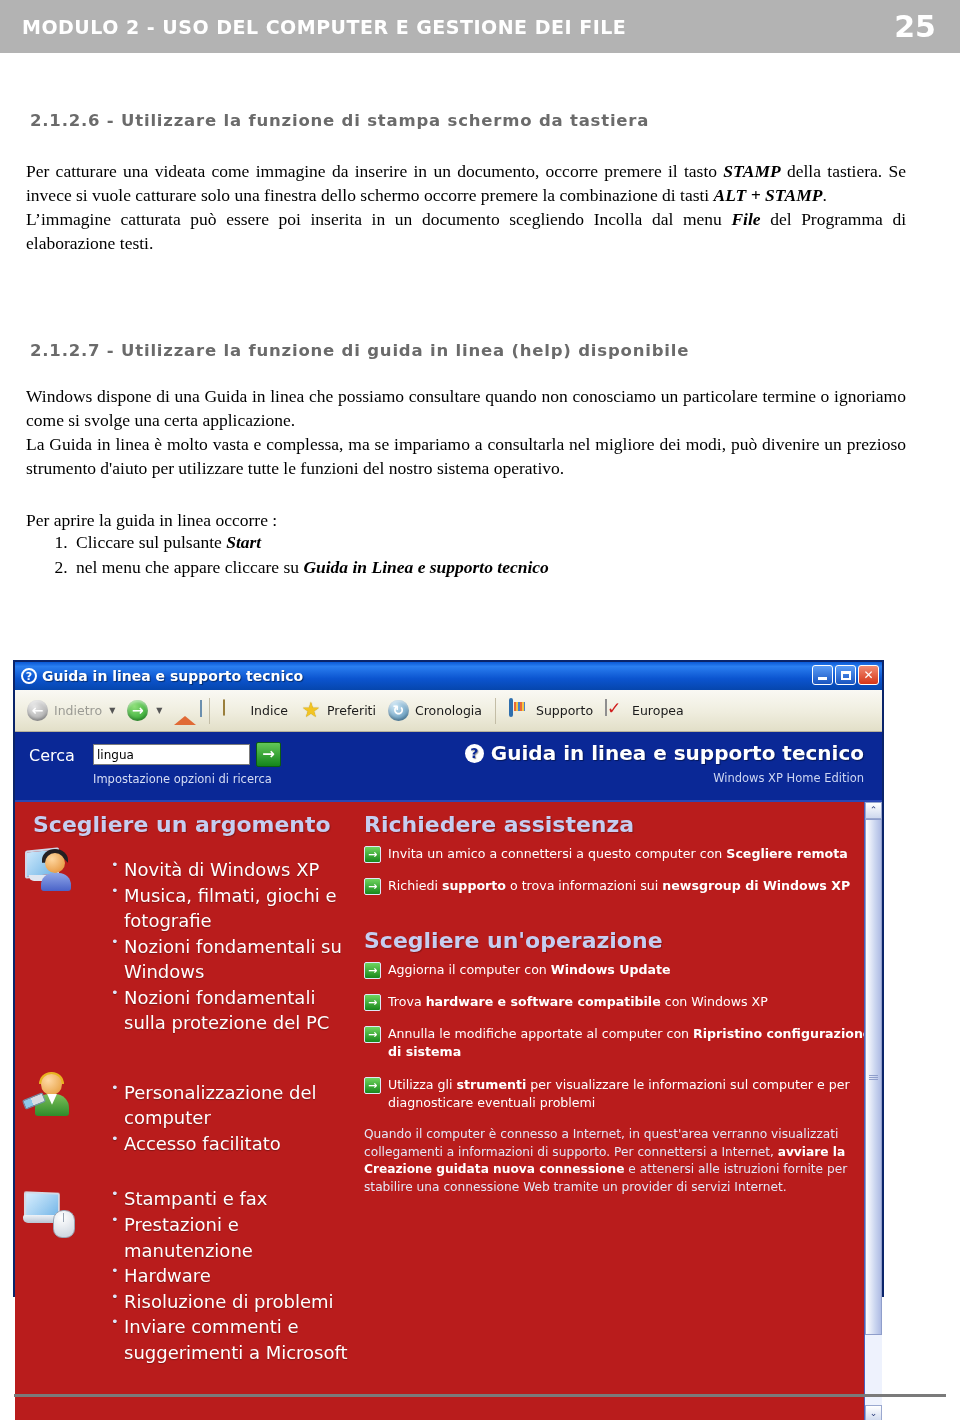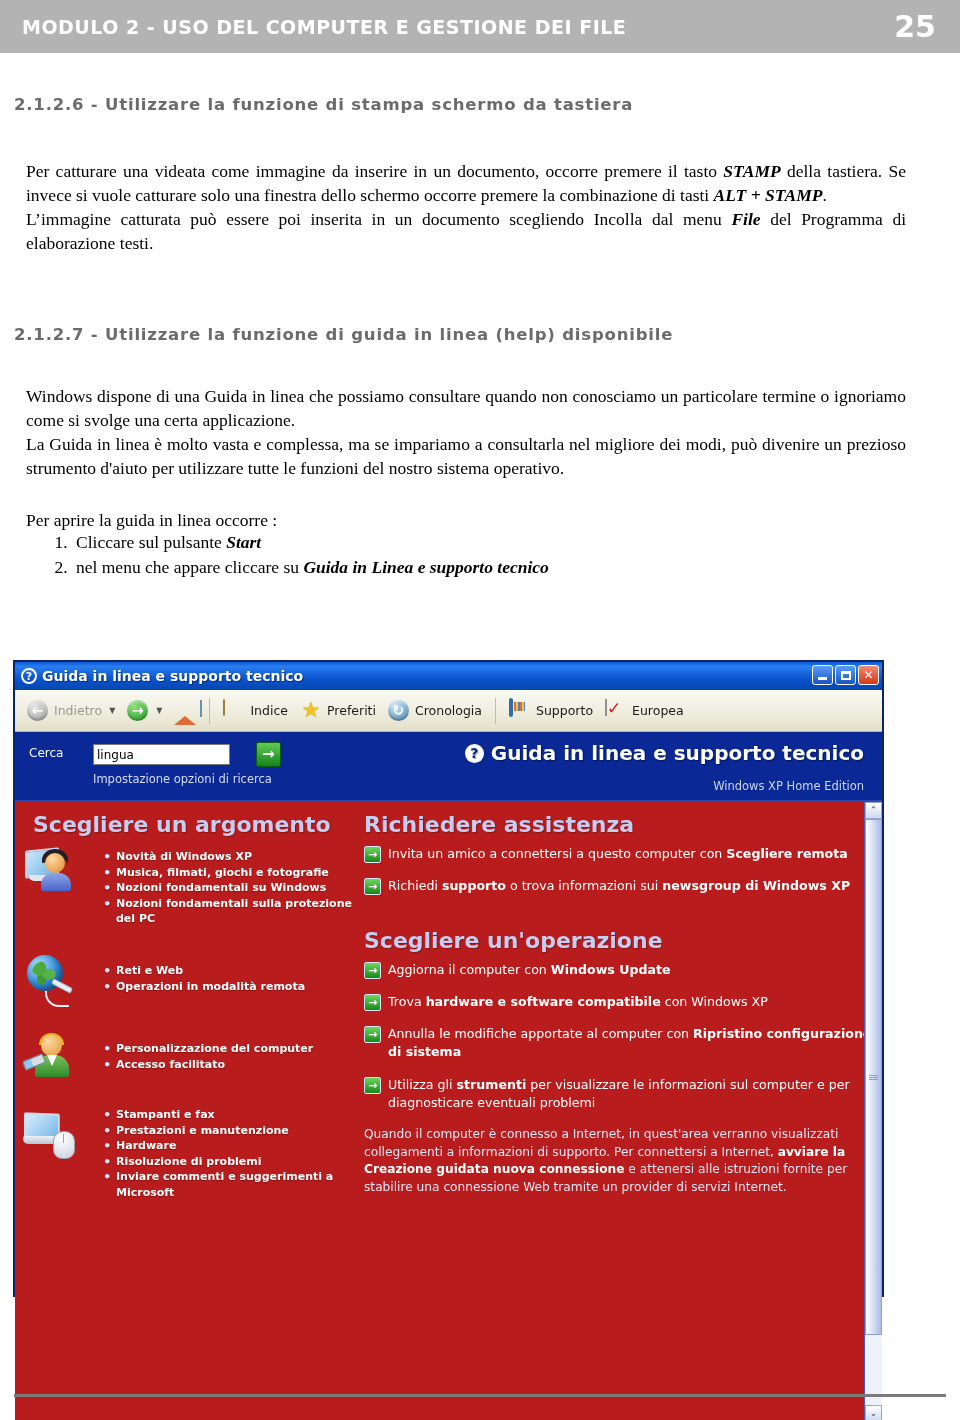--- a/index.html
+++ b/index.html
@@ -48,21 +48,21 @@
     position: absolute;
     left: 0; top: 53px;
     width: 960px;
   }
   .section-title {
     font-family: "DejaVu Sans", sans-serif;
     font-weight: bold;
     font-size: 16.5px;
     color: #6b6b6b;
     letter-spacing: 0.8px;
-    margin: 0;
+    margin: 16px;
     padding: 0;
   }
   .para {
     font-family: "Liberation Serif", serif;
     font-size: 17.5px;
     line-height: 1.37;
     text-align: justify;
     margin: 12px;
   }
   .bi { font-weight: bold; font-style: italic; }
@@ -259,26 +259,26 @@
   .xp-searchband {
     height: 68px;
     background: #0a2896;
     position: relative;
     border-bottom: 2px solid #2a47b5;
   }
   .sb-cerca {
     position: absolute;
     left: 14px; top: 14px;
     color: #ffffff;
-    font-size: 12px;
+    font-size: 16px;
   }
   .sb-input {
     position: absolute;
     left: 78px; top: 12px;
-    width: 137px; height: 21px;
+    width: 157px; height: 21px;
     background: #ffffff;
     border: 1px solid #7b7b7b;
     box-sizing: border-box;
     font-family: "DejaVu Sans", sans-serif;
     font-size: 12px;
     color: #000;
     padding: 2px 3px;
     line-height: 16px;
   }
   .sb-go {
@@ -322,21 +322,21 @@
     background: #ffffff;
     color: #0a2896;
     font-size: 14px;
     line-height: 19px;
     text-align: center;
     font-weight: bold;
   }
   .sb-edition {
     color: #cdd6f2;
     font-size: 11.5px;
-    margin-top: 14px;
+    margin-top: 6px;
   }
 
   
   .xp-content {
     position: relative;
     height: 620px;
     background: #b91c1c;
     overflow: hidden;
     display: flex;
   }
@@ -367,27 +367,27 @@
     margin-bottom: 14px;
   }
   .topic-icon {
     width: 62px;
     flex: 0 0 62px;
     height: 56px;
     position: relative;
     margin-left: 8px;
   }
   .topic-list {
-    margin: 4px;
+    margin: 12px;
     padding: 0 0 0 14px;
     list-style: none;
     color: #ffffff;
-    font-size: 11px;
+    font-size: 18px;
     line-height: 1.42;
-    font-weight: bold;
+    font-weight: normal;
   }
   .topic-list li {
     position: relative;
     padding-left: 13px;
     text-shadow: 0 1px 1px rgba(0,0,0,.3);
   }
   .topic-list li::before {
     content: "\2022";
     position: absolute;
     left: 0; top: -1px;
@@ -724,32 +724,20 @@
               <span class="torso"></span>
           </div>
           <ul class="topic-list">
             <li>Novità di Windows XP</li>
             <li>Musica, filmati, giochi e fotografie</li>
             <li>Nozioni fondamentali su Windows</li>
             <li>Nozioni fondamentali sulla protezione del PC</li>
           </ul>
         </div>
 
-        <div class="topic-group" style="margin-top:22px;">
-          <div class="topic-icon icon-globe">
-            <span class="ball"></span>
-              <span class="land"></span>
-              <span class="cord"></span>
-              <span class="plug"></span>
-          </div>
-          <ul class="topic-list" style="margin-top:10px;">
-            <li>Reti e Web</li>
-            <li>Operazioni in modalità remota</li>
-          </ul>
-        </div>
 
         <div class="topic-group" style="margin-top:24px;">
           <div class="topic-icon icon-paint">
             <span class="hair"></span>
               <span class="head"></span>
               <span class="torso"></span>
               <span class="collar"></span>
               <span class="brush"></span>
           </div>
           <ul class="topic-list" style="margin-top:8px;">

